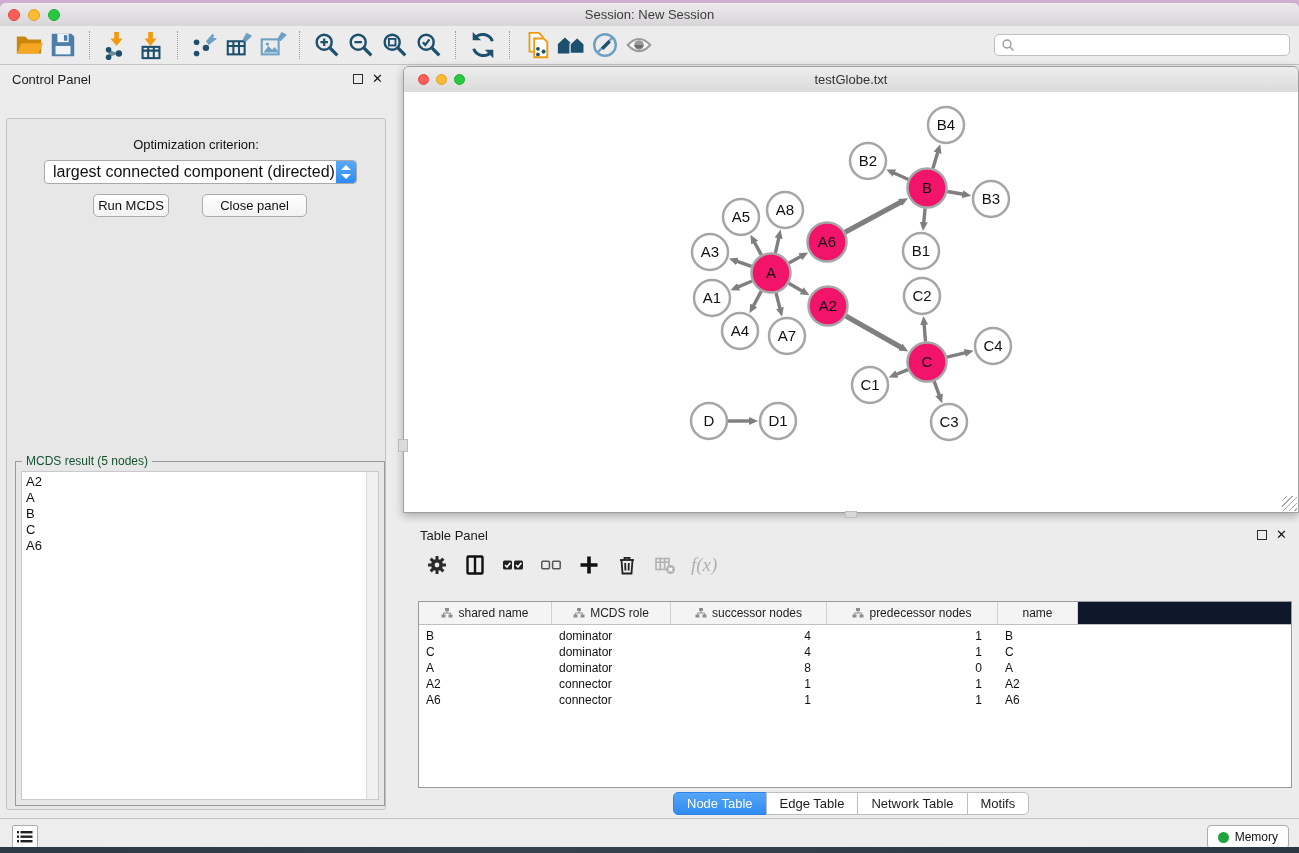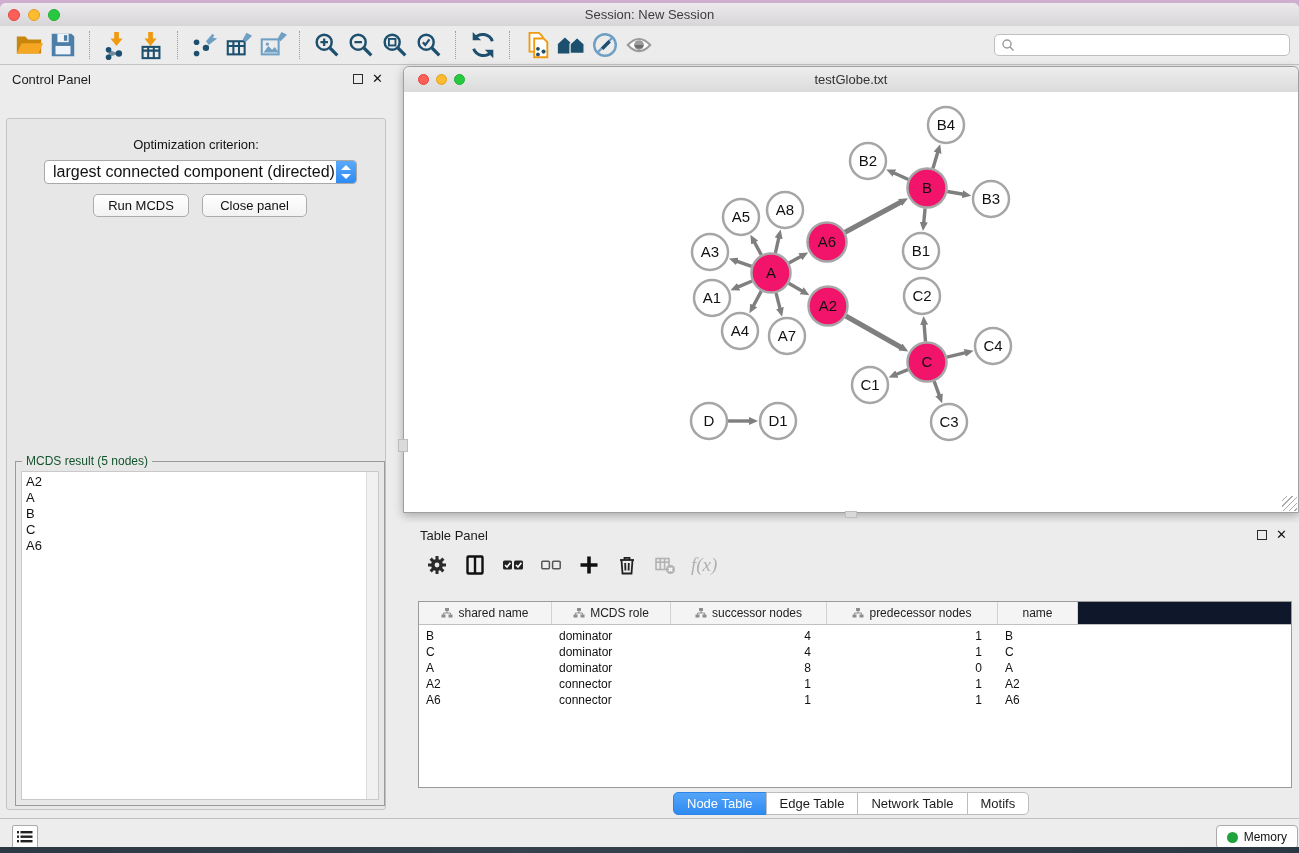--- a/index.html
+++ b/index.html
@@ -102,21 +102,21 @@
   .seg2{height:21px;line-height:21px;padding:0 13px;background:#fff;border:1px solid #bdbdbd;
     font-size:13px;color:#1c1c1c;margin-left:-1px;}
   .seg2:first-child{border-radius:5px 0 0 5px;margin-left:0;}
   .seg2:last-child{border-radius:0 5px 5px 0;}
   .seg2.selected{background:linear-gradient(#55a5f8,#2e8bf2);color:#fff;border-color:#2e84e6;}
   
   .statusbar{position:absolute;left:0;top:815px;width:100%;height:29px;background:#ededed;
     border-top:1px solid #c0c0c0;}
   .list-btn{position:absolute;left:12px;top:6px;width:24px;height:22px;background:#fdfdfd;
     border:1px solid #ababab;border-radius:2px;display:flex;align-items:center;justify-content:center;}
-  .mem-btn{position:absolute;right:1px;top:6px;height:22px;padding:0 10px;background:#fdfdfd;
+  .mem-btn{position:absolute;right:10px;top:6px;height:22px;padding:0 10px;background:#fdfdfd;
     border:1px solid #ababab;border-radius:4px;display:flex;align-items:center;gap:6px;
     font-size:12px;color:#111;}
   .mem-dot{width:11px;height:11px;border-radius:50%;background:#1fa33c;display:inline-block;}
 </style>
 </head>
 <body>
 
 <div class="backdrop-top"></div>
 <div class="backdrop-bottom"></div>
 
@@ -294,21 +294,21 @@
     </div>
     <div class="cp-content">
       <div class="opt-label">Optimization criterion:</div>
       <div class="dropdown">
         <span class="val">largest connected component (directed)</span>
         <span class="dd-stepper">
             <span class="up"></span>
             <span class="dn"></span>
           </span>
       </div>
-      <div class="btn" style="left:86px;top:75px;width:96px;">Run MCDS</div>
+      <div class="btn" style="left:86px;top:75px;width:76px;">Run MCDS</div>
       <div class="btn" style="left:195px;top:75px;width:105px;">Close panel</div>
       <div class="fieldset">
         <span class="legend">MCDS result (5 nodes)</span>
         <div class="result-list">
           <div id="result-items" style="padding-top:2px;">
               <div class="result-item">A2</div>
               <div class="result-item">A</div>
               <div class="result-item">B</div>
               <div class="result-item">C</div>
               <div class="result-item">A6</div>

